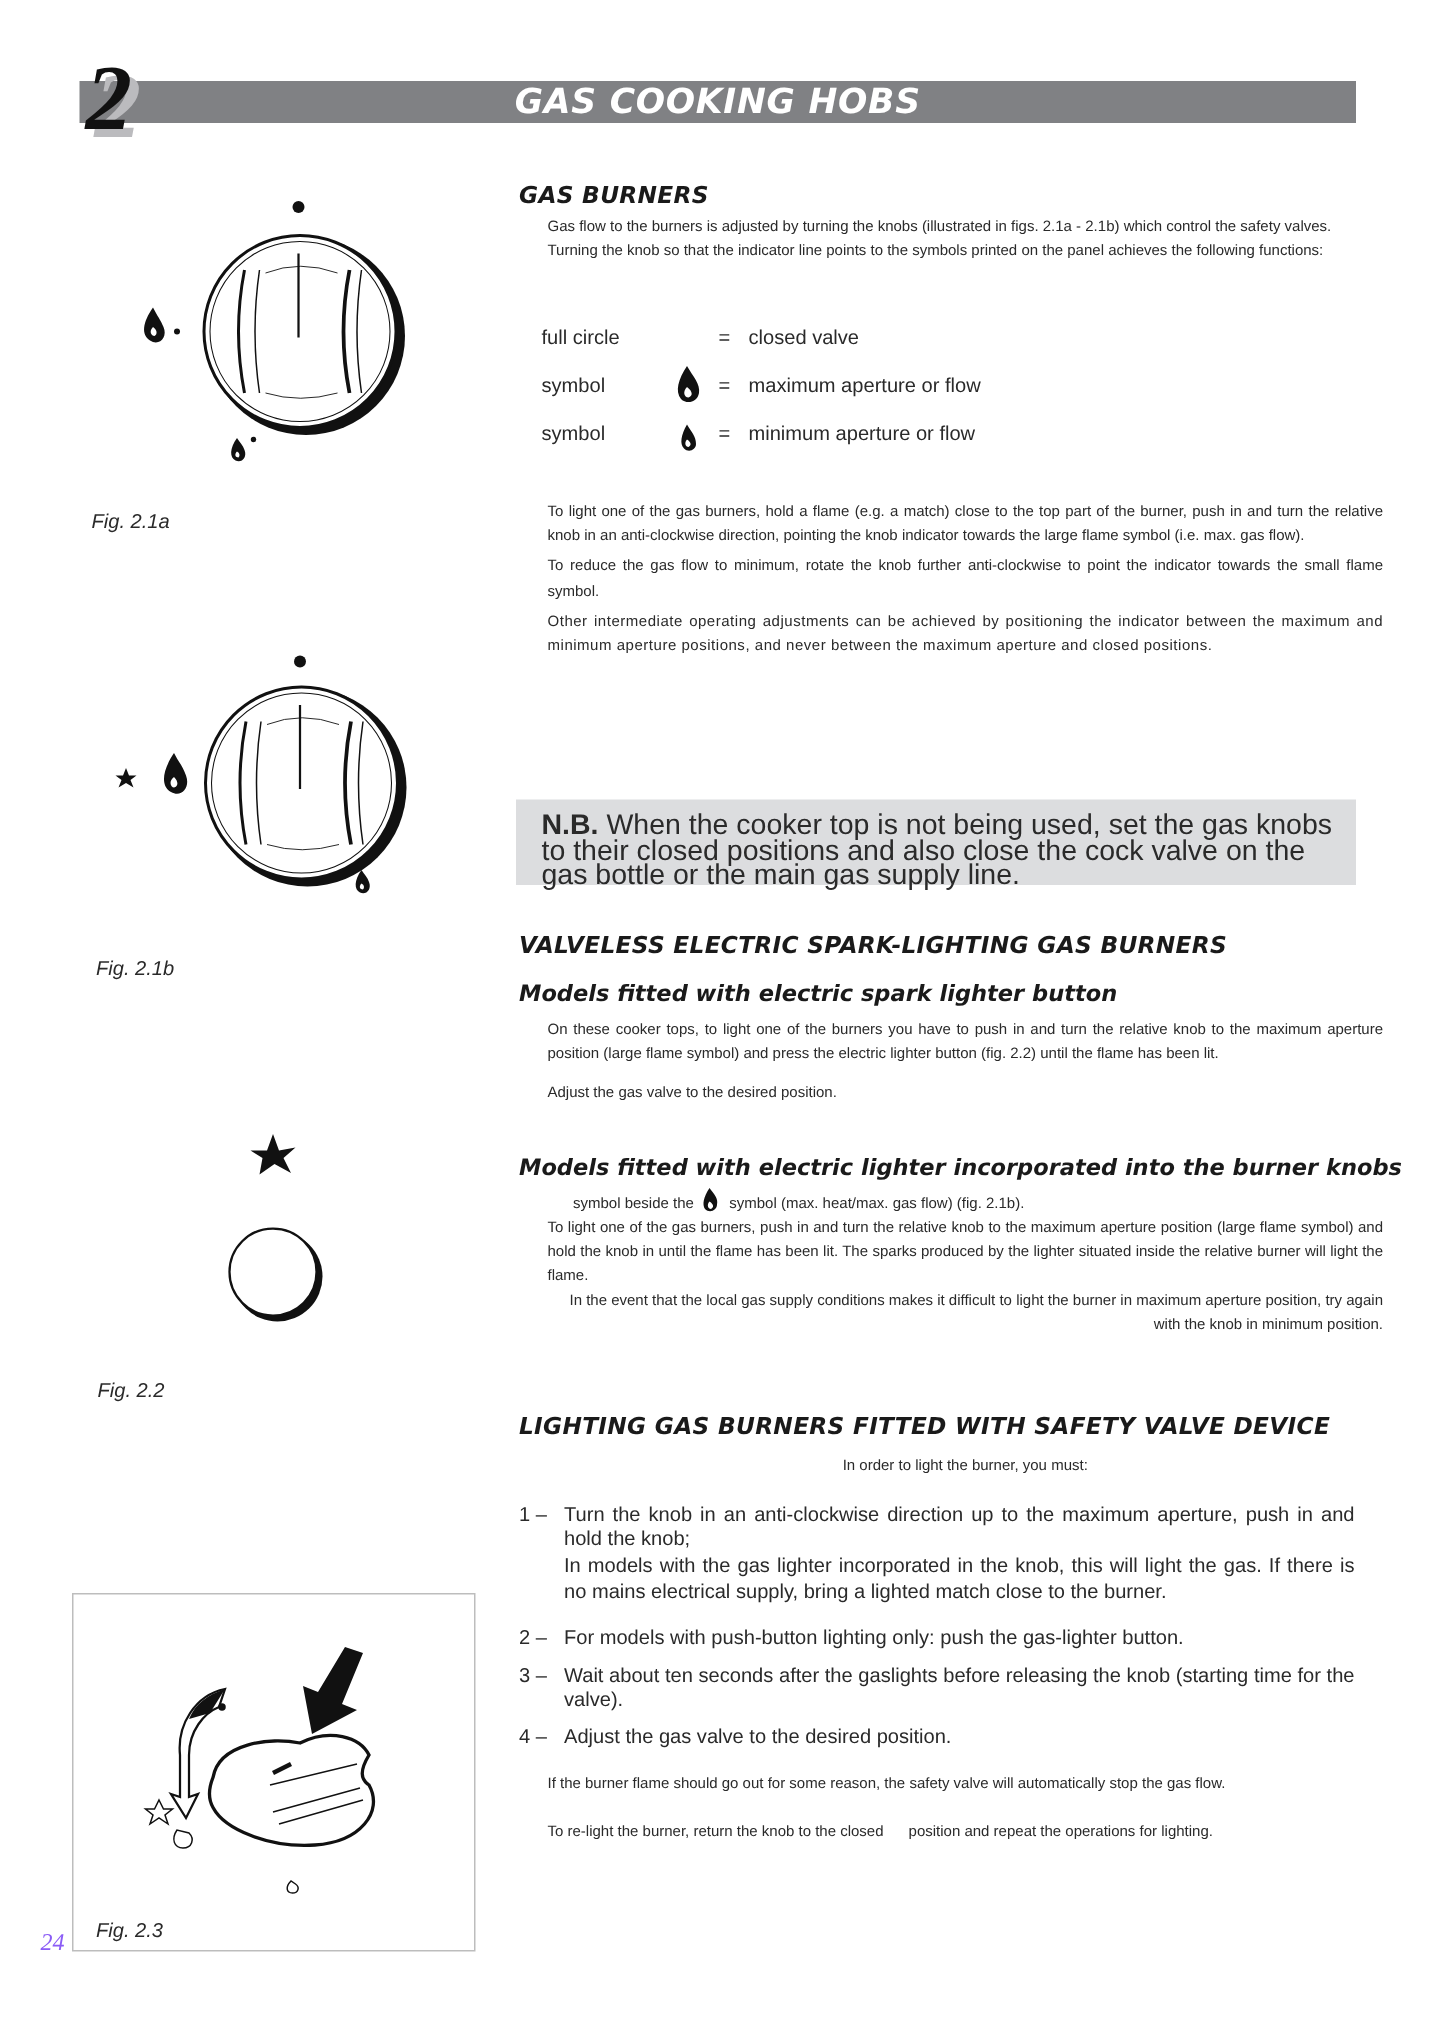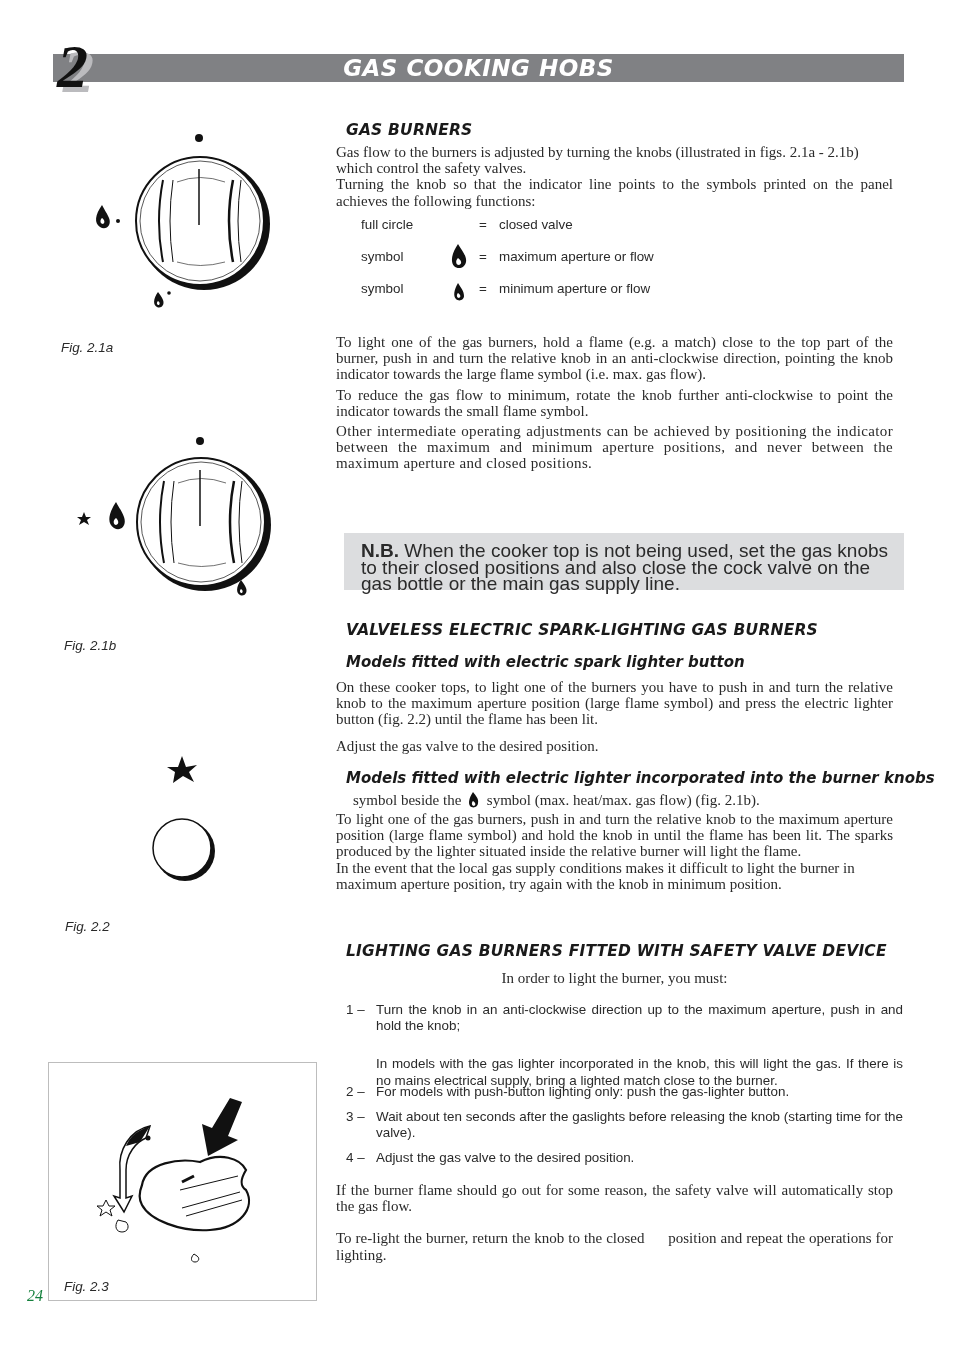--- a/index.html
+++ b/index.html
@@ -11,42 +11,42 @@
   .header-bar { left: 53px; top: 54px; width: 851px; height: 28px; background: #808184; }
   .header-title { left: 53px; top: 54px; width: 851px; height: 28px; text-align: center;
                   color: #fff; font-weight: bold; font-style: italic; font-size: 23px; line-height: 28px;
                   letter-spacing: 0.5px; font-family: "DejaVu Sans", sans-serif; }
   .chapter-num-shadow { left: 63px; top: 40px; font-family: "Liberation Serif", serif; font-size: 62px;
                         font-weight: bold; font-style: italic; color: #bbbbbe; line-height: 62px; }
   .chapter-num { left: 57px; top: 35px; font-family: "Liberation Serif", serif; font-size: 62px;
                  font-weight: bold; font-style: italic; color: #111; line-height: 62px; }
 
   
-  .col { left: 336px; width: 557px; font-size: 15px; line-height: 16.2px; color: #2a2a2a; font-family: Liberation Serif, serif; }
+  .col { left: 365px; width: 557px; font-size: 10px; line-height: 16.2px; color: #2a2a2a; }
   .col p { margin: 0; text-align: justify; }
   .h2 { font-family: "DejaVu Sans", sans-serif; font-weight: bold; font-style: italic; font-size: 15.5px;
         color: #1a1a1a; letter-spacing: 0.2px; }
   .h3 { font-family: "DejaVu Sans", sans-serif; font-weight: bold; font-style: italic; font-size: 15px;
         color: #1a1a1a; }
 
   .sym-row { left: 361px; font-size: 13.4px; color: #2a2a2a; height: 20px; line-height: 20px; }
   .sym-row .k { position: absolute; left: 0; }
   .sym-row .icon { position: absolute; left: 88px; top: -4px; }
   .sym-row .eq { position: absolute; left: 118px; }
   .sym-row .v { position: absolute; left: 138px; white-space: nowrap; }
 
   .nb-box { left: 344px; top: 533px; width: 560px; height: 57px; background: #dcdddf; }
   .nb-text { left: 361px; top: 543px; width: 530px; font-size: 19px; line-height: 16.5px; color: #2a2a2a; }
 
   .list-item { left: 346px; width: 557px; font-size: 13.4px; line-height: 16.2px; color: #2a2a2a; }
   .list-item .num { position: absolute; left: 0; top: 0; }
   .list-item .txt { margin-left: 30px; text-align: justify; }
 
   .fig-label { font-style: italic; font-size: 13.4px; color: #2a2a2a; }
-  .page-num { left: 27px; top: 1287px; font-family: "Liberation Serif", serif; font-style: italic; font-size: 16px; color: #15803d; }
+  .page-num { left: 27px; top: 1287px; font-family: "Liberation Serif", serif; font-style: italic; font-size: 16px; color: #8b5cf6; }
   .fig-box { left: 48px; top: 1062px; width: 267px; height: 237px; border: 1.5px solid #bdbdbd; background: #fff; }
 </style>
 </head>
 <body>
 
 <div class="abs header-bar"></div>
 <div class="abs chapter-num-shadow">2</div>
 <div class="abs chapter-num">2</div>
 <div class="abs header-title">GAS COOKING HOBS</div>
 
@@ -180,30 +180,30 @@
 <div class="abs h3" style="left:346px;top:769px;">Models fitted with electric lighter incorporated into the burner knobs</div>
 <div class="abs col" style="top:791px;">
   <span style="margin-left:17px">symbol beside the</span>
   <svg width="14" height="18" viewBox="0 0 14 18" style="vertical-align:-4px;margin:0 2px">
     <path d="M6 1 C2 7 1 12 3 15 C6 18 11 16 11 12 C12 8 9 5 6 1 Z M6 10 C4 12 5 15 7 15 C9 14 9 12 6 10 Z" fill="#111" fill-rule="evenodd"></path>
   </svg>
   <span>symbol (max. heat/max. gas flow) (fig. 2.1b).</span>
 </div>
 <div class="abs col" style="top:811px;">
   <p>To light one of the gas burners, push in and turn the relative knob to the maximum aperture position (large flame symbol) and hold the knob in until the flame has been lit. The sparks produced by the lighter situated inside the relative burner will light the flame.</p>
-  <p style="text-align:left">In the event that the local gas supply conditions makes it difficult to light the burner in maximum aperture position, try again with the knob in minimum position.</p>
+  <p style="text-align:right">In the event that the local gas supply conditions makes it difficult to light the burner in maximum aperture position, try again with the knob in minimum position.</p>
 </div>
 
 <div class="abs h2" style="left:346px;top:942px;">LIGHTING GAS BURNERS FITTED WITH SAFETY VALVE DEVICE</div>
 <div class="abs col" style="top:970px;text-align:center;">In order to light the burner, you must:</div>
 
 <div class="abs list-item" style="top:1002px;">
   <span class="num">1 –</span>
   <div class="txt">Turn the knob in an anti-clockwise direction up to the maximum aperture, push in and hold the knob;</div>
-  <div class="txt" style="margin-top:22px">In models with the gas lighter incorporated in the knob, this will light the gas. If there is no mains electrical supply, bring a lighted match close to the burner.</div>
+  <div class="txt" style="margin-top:2px">In models with the gas lighter incorporated in the knob, this will light the gas. If there is no mains electrical supply, bring a lighted match close to the burner.</div>
 </div>
 <div class="abs list-item" style="top:1084px;">
   <span class="num">2 –</span>
   <div class="txt">For models with push-button lighting only: push the gas-lighter button.</div>
 </div>
 <div class="abs list-item" style="top:1109px;">
   <span class="num">3 –</span>
   <div class="txt">Wait about ten seconds after the gaslights before releasing the knob (starting time for the valve).</div>
 </div>
 <div class="abs list-item" style="top:1150px;">

